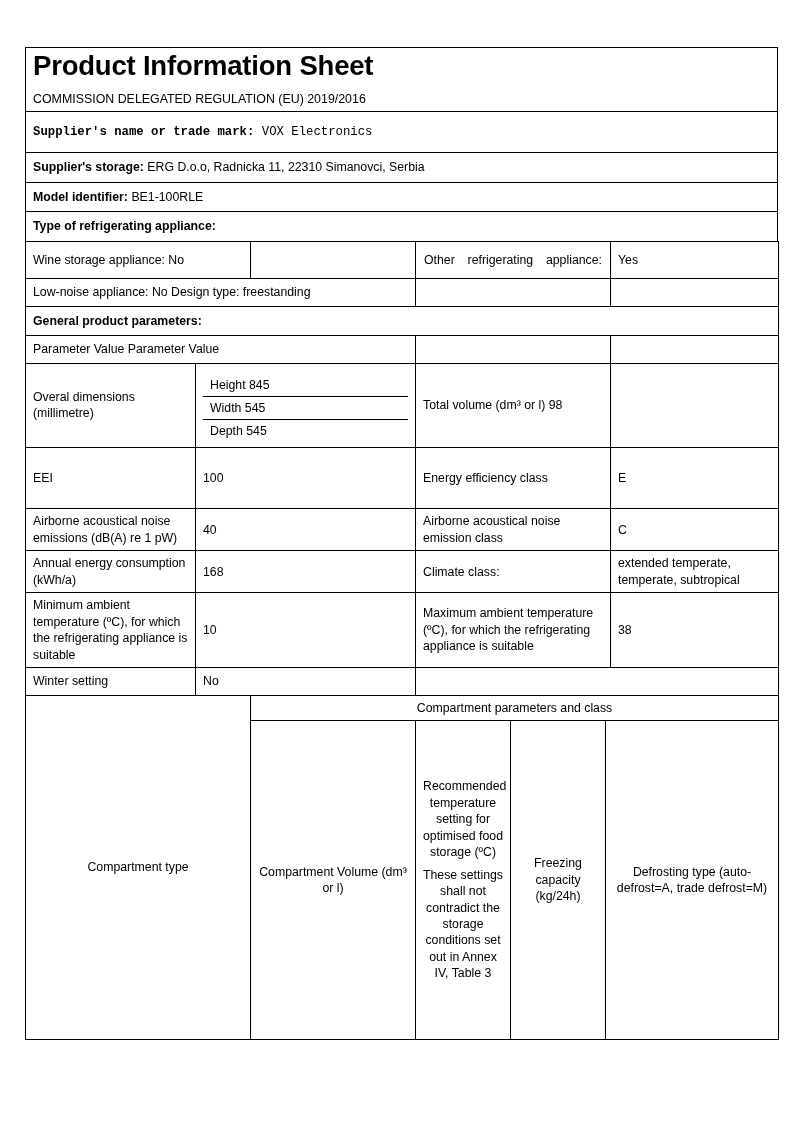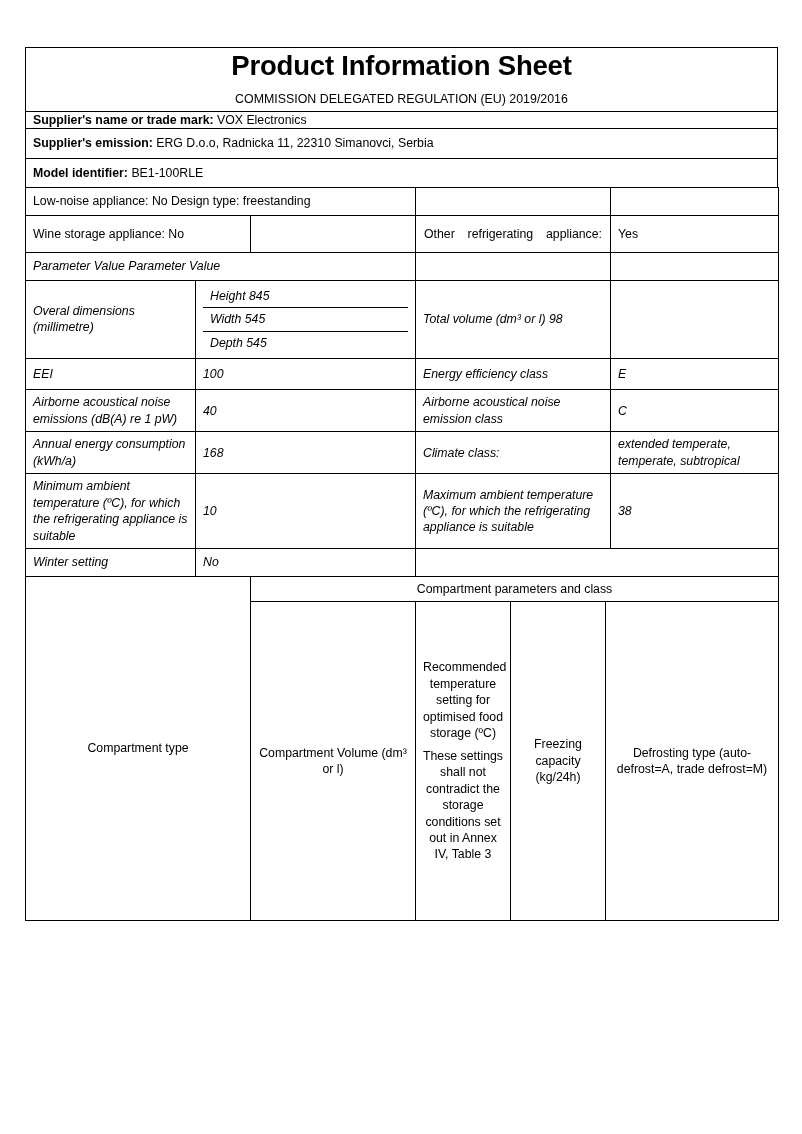--- a/index.html
+++ b/index.html
@@ -40,21 +40,20 @@
     vertical-align: middle;
     padding: 4px 7px;
     font-size: 12.3px;
     line-height: 1.34;
   }
 
   
   .titlecell {
     border: 1px solid #000;
     padding: 14px 9px 18px 9px;
-    text-align: center;
   }
   .doc-title {
     font-size: 27.5px;
     font-weight: bold;
     letter-spacing: -0.2px;
     margin: 0 0 11px 0;
     line-height: 1.05;
   }
   .doc-sub {
     font-size: 12.4px;
@@ -64,20 +63,21 @@
   .lbl { font-weight: bold; }
   .center { text-align: center; }
   .justify { text-align: justify; text-align-last: justify; }
   .vmid { vertical-align: middle; }
 
   
   table.inner {
     border-collapse: collapse;
     width: 100%;
     table-layout: fixed;
+    margin-top: 6px;
   }
   table.inner td {
     border: 1px solid #000;
     border-left: none;
     border-right: none;
     padding: 3px 7px;
     font-size: 12.3px;
     line-height: 1.34;
   }
   table.inner tr:first-child td { border-top: none; }
@@ -119,63 +119,69 @@
           <div class="doc-title">Product Information Sheet</div>
           <div class="doc-sub">COMMISSION DELEGATED REGULATION (EU) 2019/2016</div>
         </td>
       </tr>
     </tbody>
       </table>
 
     <table class="doc" style="margin-top:-1px;">
       <tbody>
           <tr>
-        <td colspan="4" style="padding:0 7px;">
+        <td colspan="4" style="padding:12px 7px;font-family:Liberation Mono, monospace;">
           <span class="lbl">Supplier's name or trade mark:</span>
           <span>VOX Electronics</span>
         </td>
       </tr>
       <tr>
         <td colspan="4" style="padding:6px 7px;">
-          <span class="lbl">Supplier's emission:</span>
+          <span class="lbl">Supplier's storage:</span>
           <span>ERG D.o.o, Radnicka 11, 22310 Simanovci, Serbia</span>
         </td>
       </tr>
       <tr>
         <td colspan="4" style="padding:6px 7px;">
           <span class="lbl">Model identifier:</span>
           <span>BE1-100RLE</span>
         </td>
+      </tr>
+      <tr>
+        <td colspan="4" class="lbl" style="padding:6px 7px;">Type of refrigerating appliance:</td>
       </tr>
     </tbody>
       </table>
 
     <table class="doc" style="margin-top:-1px;">
       <colgroup>
         <col style="width:225px;">
         <col style="width:165px;">
         <col style="width:195px;">
         <col style="width:168px;">
       </colgroup>
       <tbody>
           <tr>
-        <td colspan="2" style="padding:5px 7px;">Low-noise appliance: No Design type: freestanding</td>
-        <td></td>
-        <td></td>
-      </tr>
-      <tr>
         <td style="padding:10px 7px;">Wine storage appliance: No</td>
         <td></td>
         <td class="justify" style="padding:7px 8px;">Other refrigerating appliance:</td>
         <td>Yes</td>
       </tr>
-    </tbody>
-      </table>
-
-    <table class="doc" style="margin-top:-1px;font-style:italic;">
+      <tr>
+        <td colspan="2" style="padding:5px 7px;">Low-noise appliance: No Design type: freestanding</td>
+        <td></td>
+        <td></td>
+      </tr>
+      <tr>
+        <td colspan="4" class="lbl" style="padding:6px 7px;">General product parameters:</td>
+      </tr>
+    </tbody>
+      </table>
+
+    <table class="doc" style="margin-top:-1px;">
       <colgroup>
         <col style="width:170px;">
         <col style="width:220px;">
         <col style="width:195px;">
         <col style="width:168px;">
       </colgroup>
 
       <tbody>
           <tr>
         <td colspan="2" style="padding:5px 7px;">Parameter Value Parameter Value</td>
@@ -200,21 +206,21 @@
           </tbody>
               </table>
         </td>
         <td class="vmid">Total volume (dm³ or l) 98</td>
         <td class="vmid"></td>
       </tr>
 
       <tr>
         <td style="padding:5px 7px;">EEI</td>
         <td style="padding:5px 7px;">100</td>
-        <td style="padding:7px 7px;">Energy efficiency class</td>
+        <td style="padding:22px 7px;">Energy efficiency class</td>
         <td style="padding:5px 7px;">E</td>
       </tr>
 
       <tr>
         <td class="cellpad-lg">Airborne acoustical noise emissions (dB(A) re 1 pW)</td>
         <td class="cellpad-lg">40</td>
         <td class="cellpad-lg">Airborne acoustical noise emission class</td>
         <td class="cellpad-lg">C</td>
       </tr>
 

